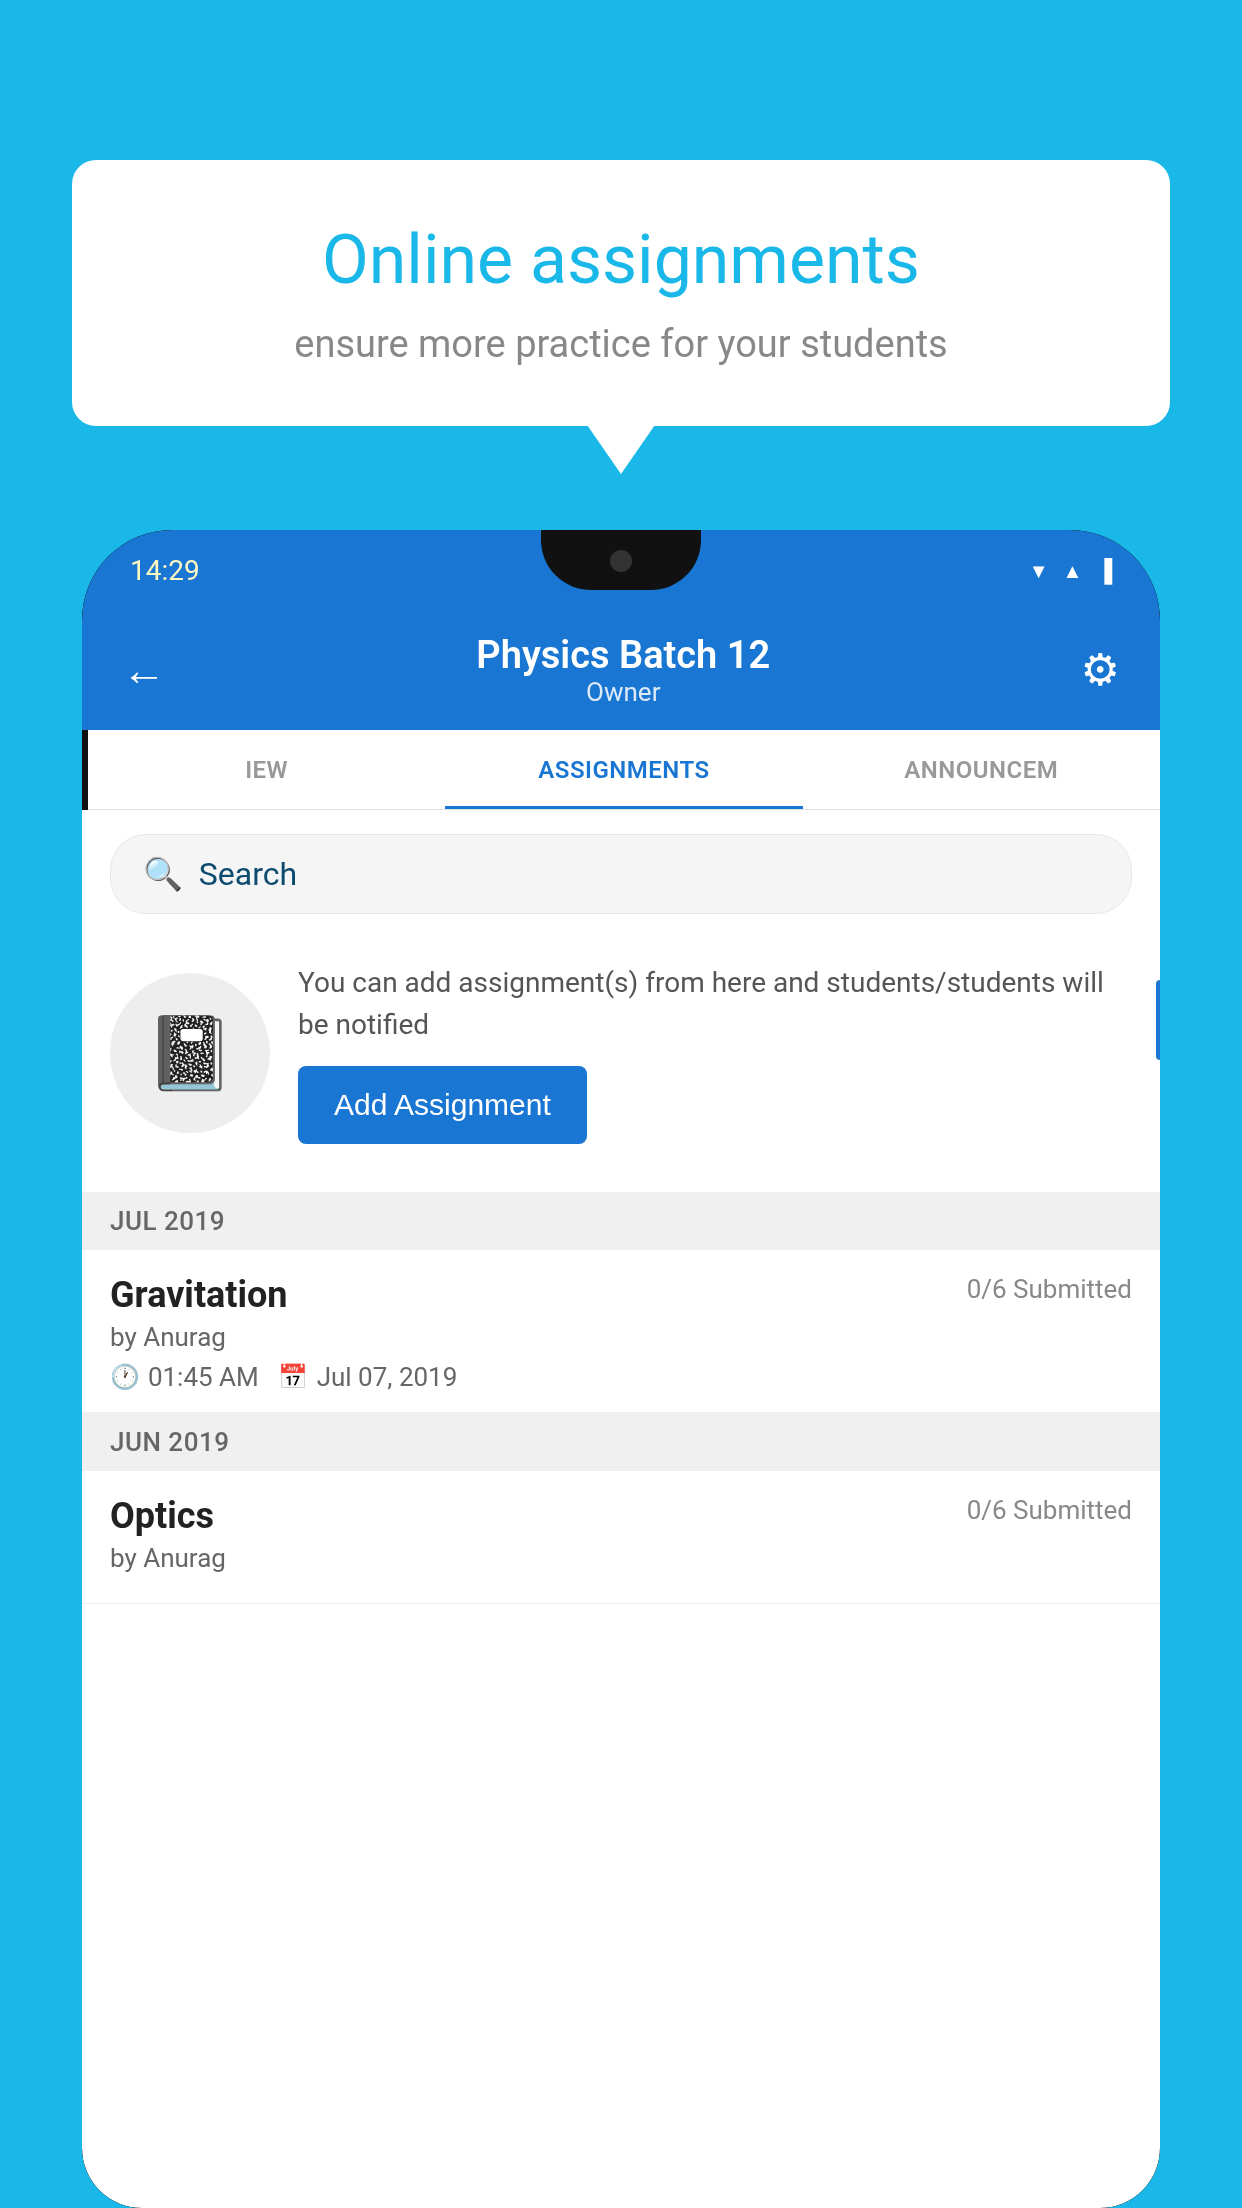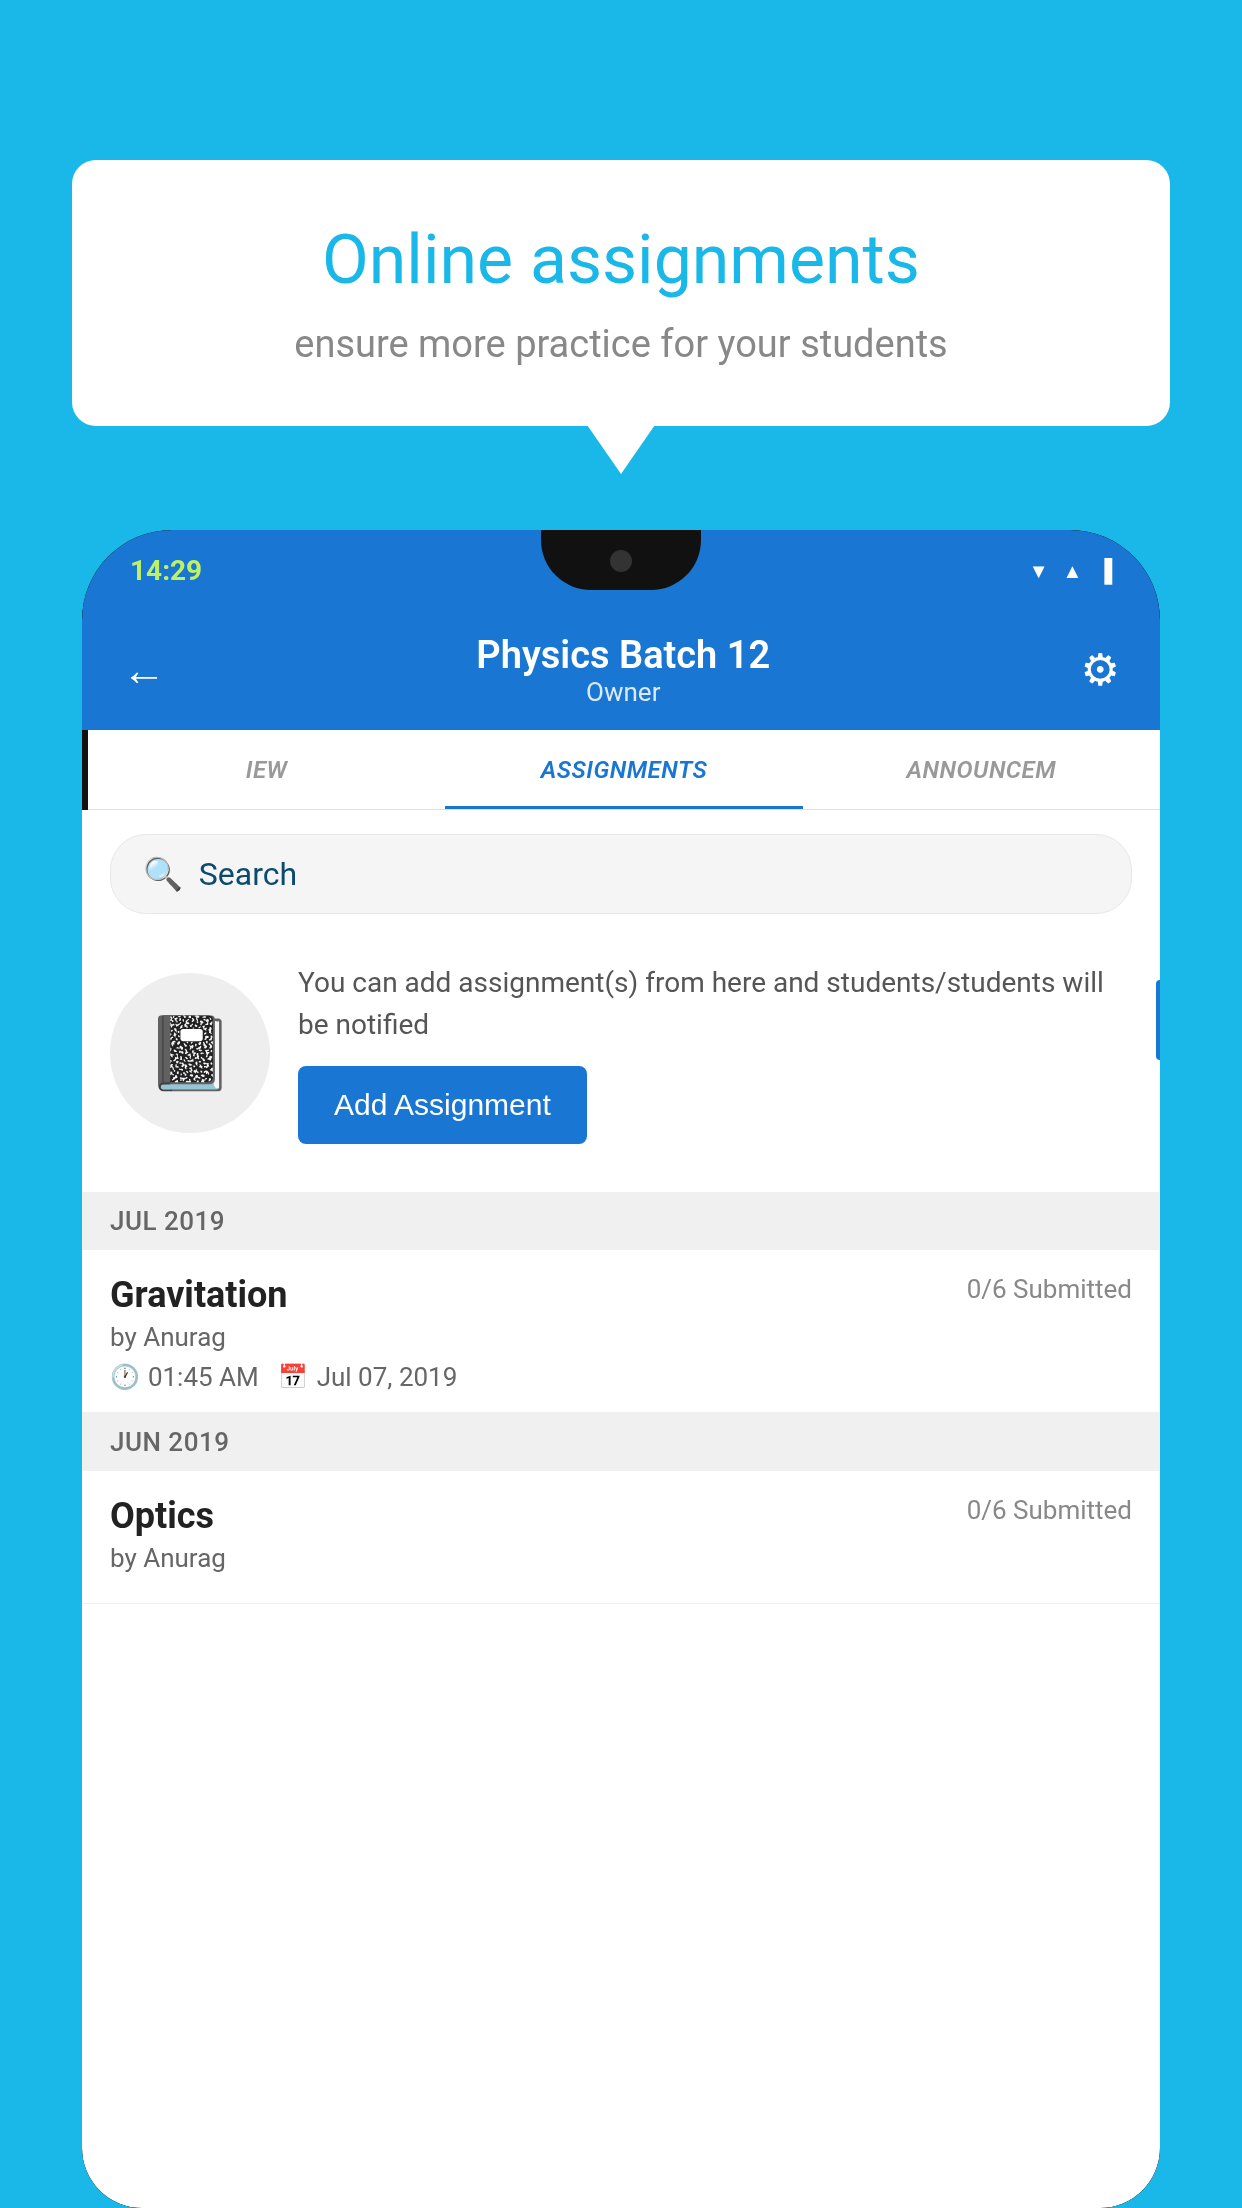--- a/index.html
+++ b/index.html
@@ -73,23 +73,23 @@
       top: 0; left: 0; right: 0;
       height: 80px;
       background: #1976d2;
       display: flex;
       align-items: center;
       justify-content: space-between;
       padding: 0 48px;
       z-index: 10;
     }
     .status-time {
-      color: #bef264;
+      color: #fef9c3;
       font-size: 28px;
-      font-weight: 700;
+      font-weight: 400;
     }
     .status-icons {
       display: flex;
       align-items: center;
       gap: 14px;
     }
     .status-icon {
       color: white;
       font-size: 24px;
     }
@@ -156,21 +156,20 @@
     .tabs-bar {
       position: absolute;
       top: 200px;
       left: 6px; right: 0;
       height: 80px;
       background: white;
       display: flex;
       align-items: stretch;
       border-bottom: 1px solid #e0e0e0;
       overflow: hidden;
-      font-style: italic;
     }
     .tab-item {
       flex: 1;
       display: flex;
       align-items: center;
       justify-content: center;
       font-size: 24px;
       font-weight: 600;
       color: #999;
       letter-spacing: 0.5px;

